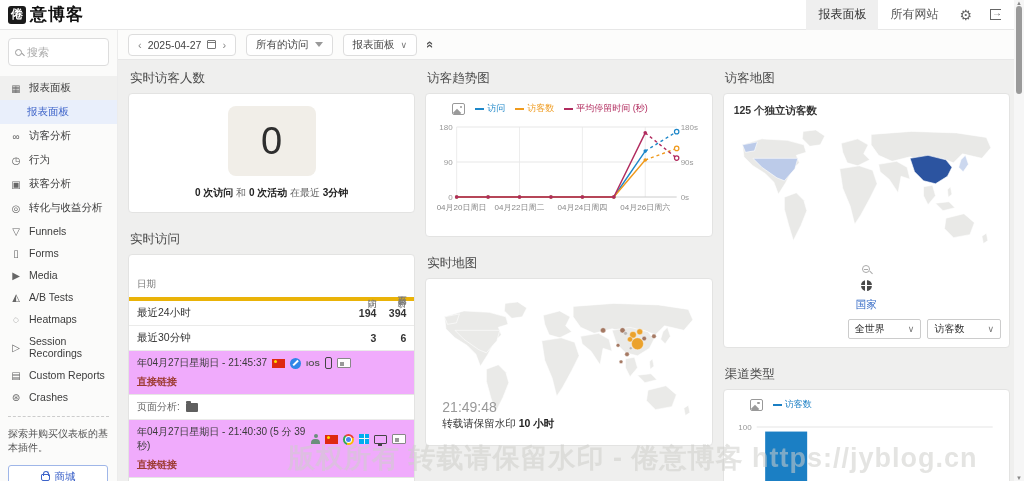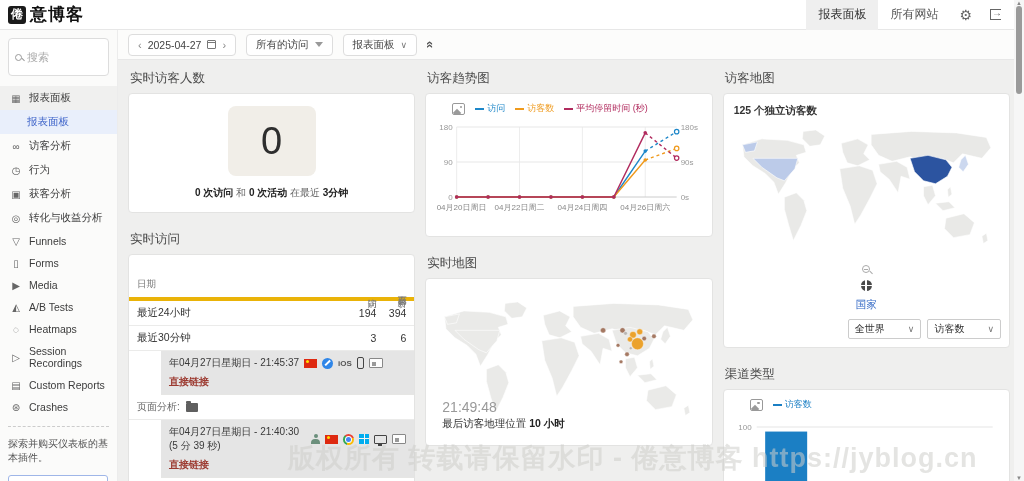--- a/index.html
+++ b/index.html
@@ -19,21 +19,21 @@
   .top-nav-item.active { background:#efefef; color:#333; }
   .top-nav-icon { padding:0 9px; color:#666; display:flex; align-items:center; height:30px; cursor:pointer; }
   .gear-glyph { font-size:14px; line-height:1; }
   .logout-glyph { display:inline-block; width:11px; height:11px; border-left:1.5px solid #666;
     border-top:1.5px solid #666; border-bottom:1.5px solid #666; position:relative; }
   .logout-glyph::after { content:"→"; position:absolute; left:1px; top:-3.5px; font-size:10px; color:#666; }
 
   
   .sidebar { position:absolute; left:0; top:30px; width:118px; bottom:0; background:#fbfbfa;
     border-right:1px solid #ececec; z-index:20; }
-  .search-box { margin:8px 8px 10px 8px; height:38px; background:#fff; border:1px solid #ddd; border-radius:4px;
+  .search-box { margin:8px 8px 10px 8px; height:28px; background:#fff; border:1px solid #ddd; border-radius:4px;
     display:flex; align-items:center; gap:5px; padding:0 6px; }
   .icon-search { width:7px; height:7px; border:1.4px solid #9a9a9a; border-radius:50%; position:relative; flex:none; }
   .icon-search::after { content:""; position:absolute; width:4px; height:1.4px; background:#9a9a9a;
     transform:rotate(45deg); right:-3.5px; bottom:-1px; }
   .search-ph { color:#aaa; font-size:11px; }
   .side-item { display:flex; align-items:center; gap:7px; padding:5px 10px; color:#3c3c3c; font-size:10.5px; cursor:pointer; }
   .side-item.cat-active { background:#f0f0ef; }
   .side-item.sub { padding-left:27px; }
   .side-item.sub.selected { background:#e9effb; color:#3d63c9; }
   .side-icon { width:12px; color:#666; font-size:10px; text-align:center; flex:none; }
@@ -73,22 +73,22 @@
   .counter-line b { color:#222; }
 
   
   .visits-card { padding:0 0 2px; height:262px; overflow:hidden; }
   .rt-head { display:flex; align-items:flex-end; border-bottom:4px solid #eab308; padding:6px 8px 4px; height:46px; }
   .rt-head .h-date { flex:1; color:#777; font-size:9.5px; padding-bottom:2px; }
   .vtext { writing-mode:vertical-rl; color:#777; font-size:9px; line-height:1; width:30px; text-align:right;
     display:flex; justify-content:flex-end; letter-spacing:1px; }
   .rt-row { display:flex; align-items:center; border-bottom:1px solid #ebebea; padding:5px 8px; font-size:10.5px; }
   .rt-row .c-label { flex:1; color:#333; }
-  .rt-row .c-num { width:30px; text-align:right; color:#333; }
-  .visit-row { background:#e5e5e5; border-bottom:1px solid #e6e6e4; padding:5px 8px; font-size:10px;margin-left:32px; }
+  .rt-row .c-num { width:30px; text-align:right; color:#333;font-weight:bold; }
+  .visit-row { background:#f0abfc; border-bottom:1px solid #e6e6e4; padding:5px 8px; font-size:10px; }
   .visit-line1 { display:flex; align-items:center; gap:5px; flex-wrap:nowrap; color:#3a3a3a; }
   .visit-ref { color:#9c3a30; font-weight:bold; margin-top:5px; font-size:10px; }
   .pages-row { display:flex; align-items:center; gap:6px; padding:5px 8px; border-bottom:1px solid #ebebea; font-size:10px; color:#666; }
 
   
   .icon-flag-cn { width:13px; height:9px; background:#de2910; position:relative; flex:none; }
   .icon-flag-cn::before { content:""; position:absolute; left:1.5px; top:1.5px; width:3px; height:3px;
     background:#ffde00; border-radius:50%; }
   .icon-safari { width:11px; height:11px; border-radius:50%; background:#2f86e8; position:relative; flex:none; }
   .icon-safari::after { content:""; position:absolute; left:2px; top:4.5px; width:7px; height:1.6px;
@@ -416,21 +416,21 @@
           <circle cx="246" cy="64" r="2.5" fill="#9b6a52" fill-opacity="0.9" stroke="#fff" stroke-width="0.5"></circle>
           <circle cx="258" cy="76" r="3" fill="#9b6a52" fill-opacity="0.9" stroke="#fff" stroke-width="0.5"></circle>
           <circle cx="250" cy="86" r="2.5" fill="#9b6a52" fill-opacity="0.9" stroke="#fff" stroke-width="0.5"></circle>
           <circle cx="256" cy="48" r="2.5" fill="#b5b0ac" fill-opacity="0.9" stroke="#fff" stroke-width="0.5"></circle>
           <circle cx="263" cy="68" r="2" fill="#b5b0ac" fill-opacity="0.9" stroke="#fff" stroke-width="0.5"></circle>
           <circle cx="226" cy="44" r="3.5" fill="#9b6a52" fill-opacity="0.9" stroke="#fff" stroke-width="0.5"></circle>
         </svg>
       <div class="rt-map-caption">
         <div class="rt-map-time">21:49:48</div>
         <div class="rt-map-text">
-          <span>最后访客地理位置</span>
+          <span>转载请保留水印</span>
           <b>10 小时</b>
         </div>
       </div>
     </div>
   </div>
 
   <div class="col">
     <div class="widget-title">访客地图</div>
     <div class="card map-card">
       <div class="map-count">125 个独立访客数</div>

